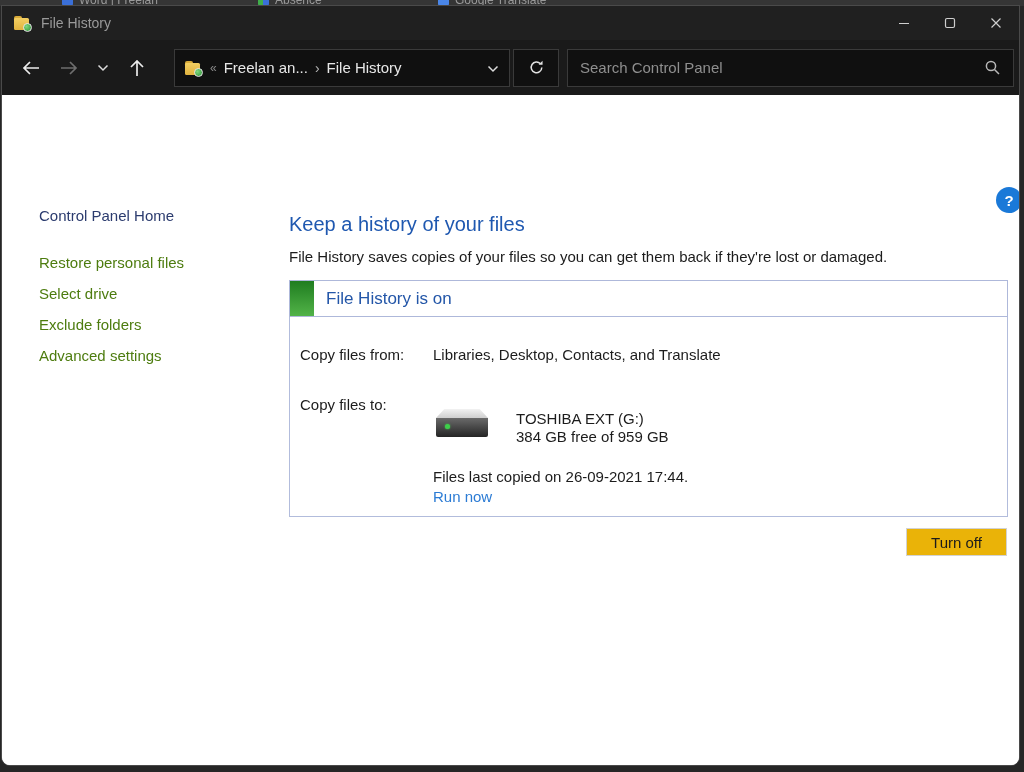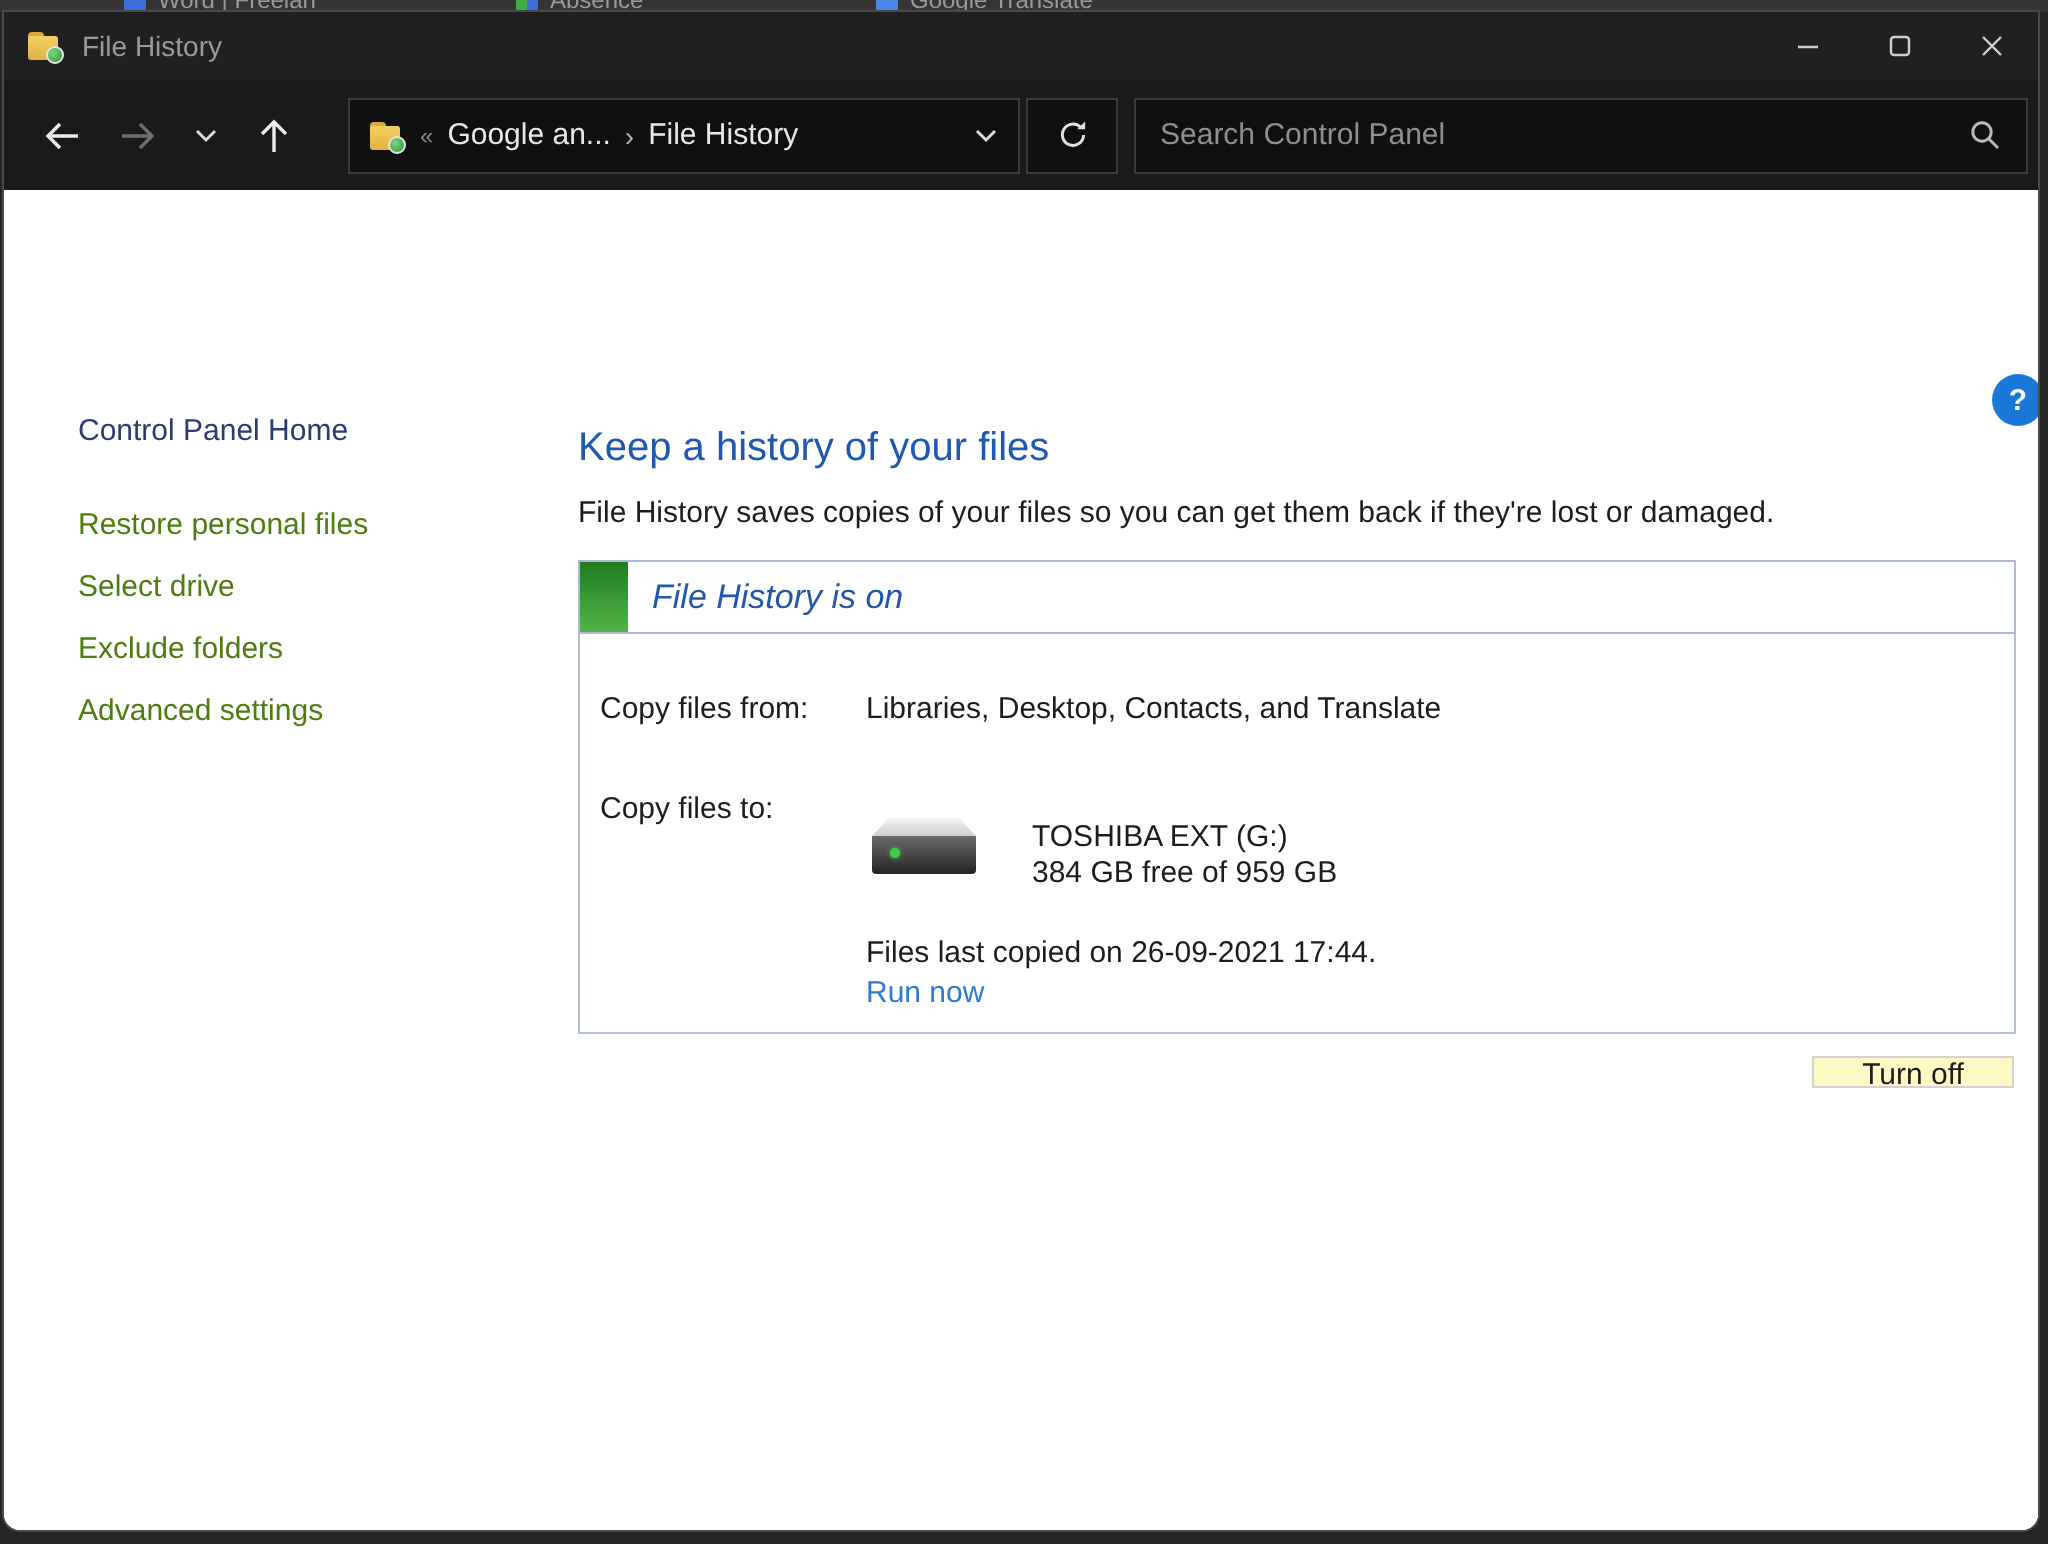--- a/index.html
+++ b/index.html
@@ -62,42 +62,42 @@
 
   .sidebar-link { position:absolute; left:37px; font-size:15px; color:#4d7c0f;
     white-space:nowrap; cursor:pointer; }
   .sidebar-head { color:#2b3b6e; }
   .see-also { color:#9c9c9c;margin-top:46px; }
 
   .page-title { position:absolute; left:287px; top:118px; font-size:20px; color:#1f58b0; }
   .page-desc { position:absolute; left:287px; top:153px; font-size:15px; color:#1c1c1c; }
 
   .status-box { position:absolute; left:287px; top:185px; width:719px; height:37px;
-    border:1px solid #aeb8da; background:#ffffff; display:flex; align-items:center;font-style:italic; }
+    border:1px solid #aeb8da; background:#ffffff; display:flex; align-items:center; }
   .status-green { width:24px; height:100%; background:linear-gradient(#1f7d20,#52b348); }
   .status-label { margin-left:12px; font-size:17px; color:#2356a8; }
 
   .detail-box { position:absolute; left:287px; top:222px; width:719px; height:200px;
     border:1px solid #b2bcdc; border-top:none; background:#ffffff; }
 
   .dtext { position:absolute; font-size:15px; color:#1c1c1c; white-space:nowrap; }
   .link-text { color:#2b7bd4; cursor:pointer; }
 
   
   .drive-icon { position:absolute; left:146px; top:92px; width:52px; height:30px; }
   .drive-top { position:absolute; left:0; top:0; width:100%; height:9px;
     background:linear-gradient(#f2f2f2,#cfcfcf);
     clip-path:polygon(16% 0,84% 0,100% 100%,0 100%); }
   .drive-front { position:absolute; left:0; top:9px; width:100%; height:19px;
     background:linear-gradient(#6a6a6a,#242424); border-radius:0 0 2px 2px; }
   .drive-led { position:absolute; left:9px; top:15px; width:5px; height:5px;
     border-radius:50%; background:#3ecf4a; box-shadow:0 0 2px #3ecf4a; }
 
-  .turnoff-btn { position:absolute; left:904px; top:433px; width:101px; height:16px;
-    background:#fef9c3; border:1px solid #d2d2d2; border-radius:0;
+  .turnoff-btn { position:absolute; left:904px; top:433px; width:101px; height:28px;
+    background:#eab308; border:1px solid #d2d2d2; border-radius:0;
     font-size:15px; color:#1c1c1c; font-family:inherit; cursor:pointer; }
 
   .help-btn { position:absolute; left:994px; top:92px; width:26px; height:26px;
     border-radius:50%; background:#1a79d8; color:#ffffff; font-size:15px; font-weight:bold;
     display:flex; align-items:center; justify-content:center; cursor:pointer; }
 </style>
 </head>
 <body>
 
 <div class="bg-strip">
@@ -165,21 +165,21 @@
         </svg>
     </div>
 
     <div class="boxfield addressbar">
       <span class="fh-icon">
         <span class="folder-back"></span>
           <span class="folder-body"></span>
           <span class="clock"></span>
       </span>
       <span class="crumb-overflow">«</span>
-      <span class="crumb">Google an...</span>
+      <span class="crumb">Freelan an...</span>
       <span class="crumb-sep">›</span>
       <span class="crumb">File History</span>
       <span class="addr-chevron">
         <svg width="12" height="8" viewBox="0 0 12 8">
             <path d="M1.5 1.5 L6 6 L10.5 1.5" fill="none" stroke="#dcdcdc" stroke-width="1.5"></path>
           </svg>
       </span>
     </div>
 
     <div class="boxfield refreshbox">

